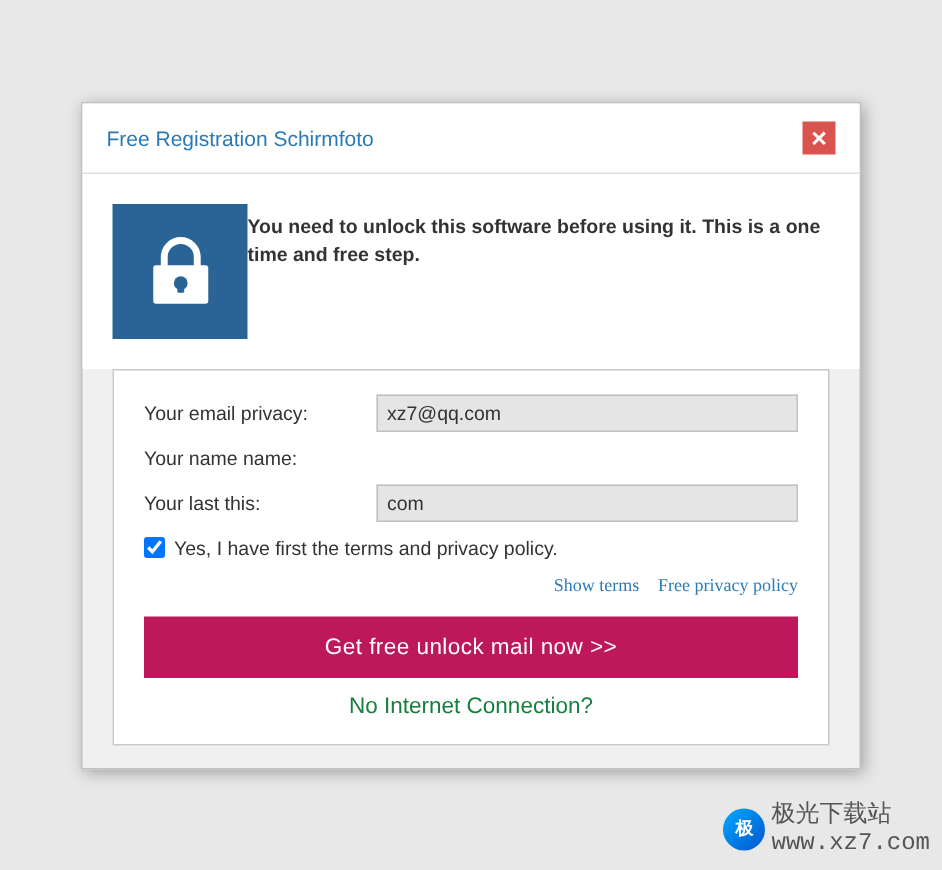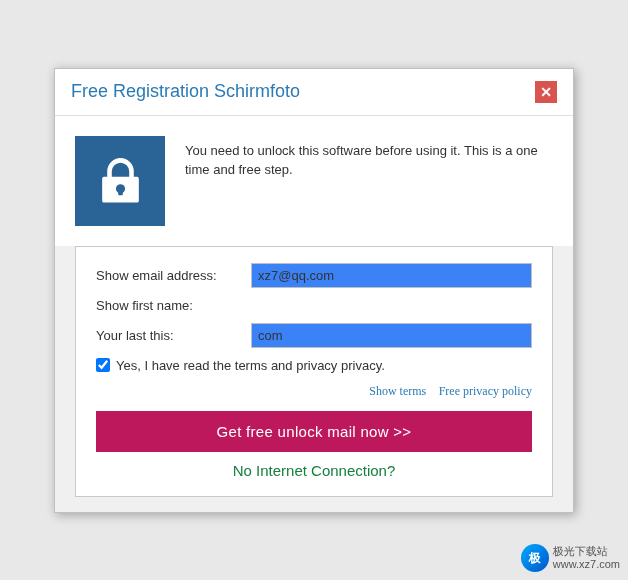--- a/index.html
+++ b/index.html
@@ -25,21 +25,21 @@
     .title-bar {
       background: white;
       padding: 12px 16px;
       display: flex;
       align-items: center;
       justify-content: space-between;
       border-bottom: 1px solid #ddd;
     }
 
     .title-text {
-      font-size: 18px;
+      font-size: 14px;
       color: #2a7bb5;
       font-weight: 400;
     }
 
     .close-btn {
       background: #d9534f;
       border: none;
       color: white;
       width: 22px;
       height: 22px;
@@ -50,21 +50,21 @@
       justify-content: center;
       font-weight: bold;
       line-height: 1;
     }
 
     .top-section {
       background: white;
       display: flex;
       align-items: flex-start;
       padding: 20px 20px 20px 20px;
-      gap: 20px;
+      font-weight: bold;
     }
 
     .lock-icon-box {
       background: #2a6496;
       width: 90px;
       height: 90px;
       flex-shrink: 0;
       display: flex;
       align-items: center;
       justify-content: center;
@@ -102,21 +102,21 @@
       flex-shrink: 0;
     }
 
     .form-input {
       flex: 1;
       border: 1px solid #c0c0c0;
       padding: 4px 6px;
       font-size: 13px;
       color: #333;
       outline: none;
-      background: #3b82f6;
+      background: #e5e5e5;
     }
 
     .checkbox-row {
       display: flex;
       align-items: center;
       margin-bottom: 8px;
       margin-top: 4px;
     }
 
     .checkbox-row input[type="checkbox"] {
@@ -190,23 +190,24 @@
       border-radius: 50%;
       display: flex;
       align-items: center;
       justify-content: center;
       font-size: 12px;
       color: white;
       font-weight: bold;
     }
 
     .watermark-text {
-      font-size: 11px;
+      font-size: 16px;
       color: #555;
       line-height: 1.2;
+      font-family: Liberation Mono, monospace;
     }
   </style>
 </head>
 <body>
 
 <div class="dialog">
   <div class="title-bar">
     <span class="title-text">Free Registration Schirmfoto</span>
     <button class="close-btn">✕</button>
   </div>
@@ -218,34 +219,34 @@
         <path d="M18 26V20C18 13.4 23.4 8 30 8C36.6 8 42 13.4 42 20V26" stroke="white" stroke-width="5" fill="none" stroke-linecap="round"></path>
         <circle cx="30" cy="39" r="5" fill="#2a6496"></circle>
         <rect x="27.5" y="39" width="5" height="7" rx="1" fill="#2a6496"></rect>
       </svg>
     </div>
     <p class="description-text">You need to unlock this software before using it. This is a one time and free step.</p>
   </div>
 
   <div class="form-section">
     <div class="form-row">
-      <label class="form-label">Show email address:</label>
+      <label class="form-label">Your email privacy:</label>
       <input class="form-input" type="text" value="xz7@qq.com" style="">
     </div>
     <div class="form-row">
-      <label class="form-label">Show first name:</label>
+      <label class="form-label">Your name name:</label>
     </div>
     <div class="form-row">
       <label class="form-label">Your last this:</label>
       <input class="form-input" type="text" value="com" style="">
     </div>
 
     <div class="checkbox-row">
       <input type="checkbox" checked="" style="">
-      <span class="checkbox-label">Yes, I have read the terms and privacy privacy.</span>
+      <span class="checkbox-label">Yes, I have first the terms and privacy policy.</span>
     </div>
 
     <div class="policy-links">
       <a class="policy-link">Show terms</a>
       <a class="policy-link">Free privacy policy</a>
     </div>
 
     <button class="submit-btn">Get free unlock mail now &gt;&gt;</button>
 
     <div class="no-internet">

